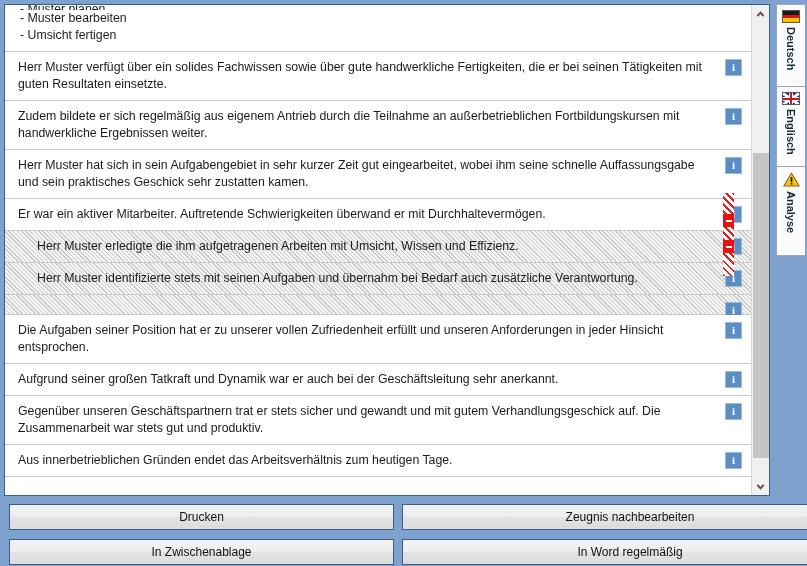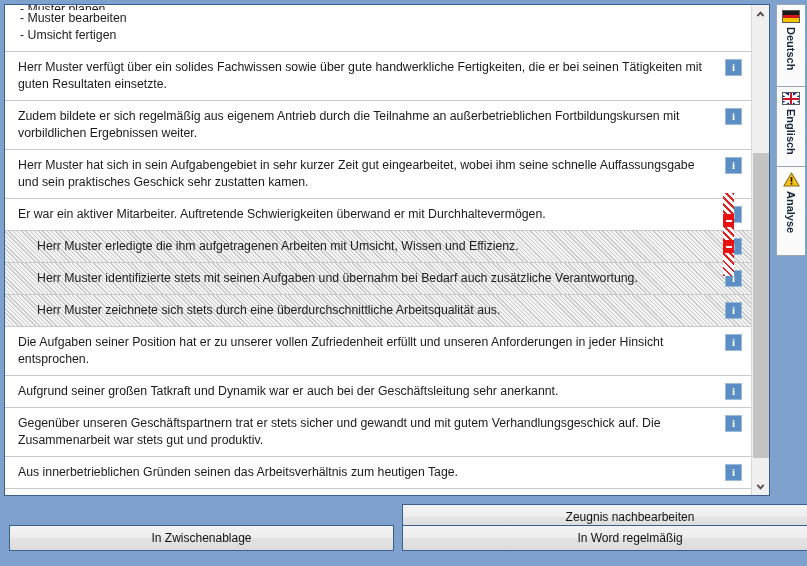--- a/index.html
+++ b/index.html
@@ -208,21 +208,21 @@
     color: #111;
     display: flex;
     align-items: center;
     justify-content: center;
     cursor: pointer;
     font-family: "Liberation Sans", sans-serif;
   }
   .btn.c1 { left: 5px;   width: 385px; }
   .btn.c2 { left: 398px; width: 456px; }
   .btn.r1 { top: 4px; }
-  .btn.r2 { top: 25px; }
+  .btn.r2 { top: 39px; }
 </style>
 </head>
 <body>
 
 <div id="app">
 
   <div id="panel">
 
     <div id="rows-viewport">
 
@@ -231,21 +231,21 @@
         <div class="row-text">- Muster bearbeiten</div>
         <div class="row-text">- Umsicht fertigen</div>
       </div>
 
       <div class="row">
         <span class="row-text">Herr Muster verfügt über ein solides Fachwissen sowie über gute handwerkliche Fertigkeiten, die er bei seinen Tätigkeiten mit guten Resultaten einsetzte.</span>
         <div class="info-btn">i</div>
       </div>
 
       <div class="row">
-        <span class="row-text">Zudem bildete er sich regelmäßig aus eigenem Antrieb durch die Teilnahme an außerbetrieblichen Fortbildungskursen mit vorbildlichen Ergebnissen weiter.</span>
+        <span class="row-text">Zudem bildete er sich regelmäßig aus eigenem Antrieb durch die Teilnahme an außerbetrieblichen Fortbildungskursen mit handwerkliche Ergebnissen weiter.</span>
         <div class="info-btn">i</div>
       </div>
 
       <div class="row">
         <span class="row-text">Herr Muster hat sich in sein Aufgabengebiet in sehr kurzer Zeit gut eingearbeitet, wobei ihm seine schnelle Auffassungsgabe und sein praktisches Geschick sehr zustatten kamen.</span>
         <div class="info-btn">i</div>
       </div>
 
       <div class="row">
         <span class="row-text">Er war ein aktiver Mitarbeiter. Auftretende Schwierigkeiten überwand er mit Durchhaltevermögen.</span>
@@ -256,41 +256,40 @@
         <span class="row-text">Herr Muster erledigte die ihm aufgetragenen Arbeiten mit Umsicht, Wissen und Effizienz.</span>
         <div class="info-btn">i</div>
       </div>
 
       <div class="row hatched">
         <span class="row-text">Herr Muster identifizierte stets mit seinen Aufgaben und übernahm bei Bedarf auch zusätzliche Verantwortung.</span>
         <div class="info-btn">i</div>
       </div>
 
       <div class="row hatched">
-        <span class="row-text">Herr Muster zeichnete sich stets durch eine überdurchschnittliche Arbeitsqualität aus.</span>
         <div class="info-btn">i</div>
       </div>
 
       <div class="row">
         <span class="row-text">Die Aufgaben seiner Position hat er zu unserer vollen Zufriedenheit erfüllt und unseren Anforderungen in jeder Hinsicht entsprochen.</span>
         <div class="info-btn">i</div>
       </div>
 
       <div class="row">
         <span class="row-text">Aufgrund seiner großen Tatkraft und Dynamik war er auch bei der Geschäftsleitung sehr anerkannt.</span>
         <div class="info-btn">i</div>
       </div>
 
       <div class="row">
         <span class="row-text">Gegenüber unseren Geschäftspartnern trat er stets sicher und gewandt und mit gutem Verhandlungsgeschick auf. Die Zusammenarbeit war stets gut und produktiv.</span>
         <div class="info-btn">i</div>
       </div>
 
       <div class="row">
-        <span class="row-text">Aus innerbetrieblichen Gründen seinen das Arbeitsverhältnis zum heutigen Tage.</span>
+        <span class="row-text">Aus innerbetrieblichen Gründen endet das Arbeitsverhältnis zum heutigen Tage.</span>
         <div class="info-btn">i</div>
       </div>
 
       <div class="row">
         
         
       </div>
 
     </div>
 
@@ -343,18 +342,19 @@
         <polygon points="9,1 17.2,15 0.8,15" fill="#f5c21a" stroke="#8a6d16" stroke-width="1.1" stroke-linejoin="round"></polygon>
         <rect x="8.1" y="5.4" width="1.8" height="5.2" fill="#20160a"></rect>
         <rect x="8.1" y="11.6" width="1.8" height="1.8" fill="#20160a"></rect>
       </svg>
       <div class="vtab-label">Analyse</div>
     </div>
 
   </div>
 
   <div id="btnbar">
+    <div class="btn c1 r1">Drucken</div>
     <div class="btn c2 r1">Zeugnis nachbearbeiten</div>
     <div class="btn c1 r2">In Zwischenablage</div>
     <div class="btn c2 r2">In Word regelmäßig</div>
   </div>
 
 </div>
 
 </body></html>

